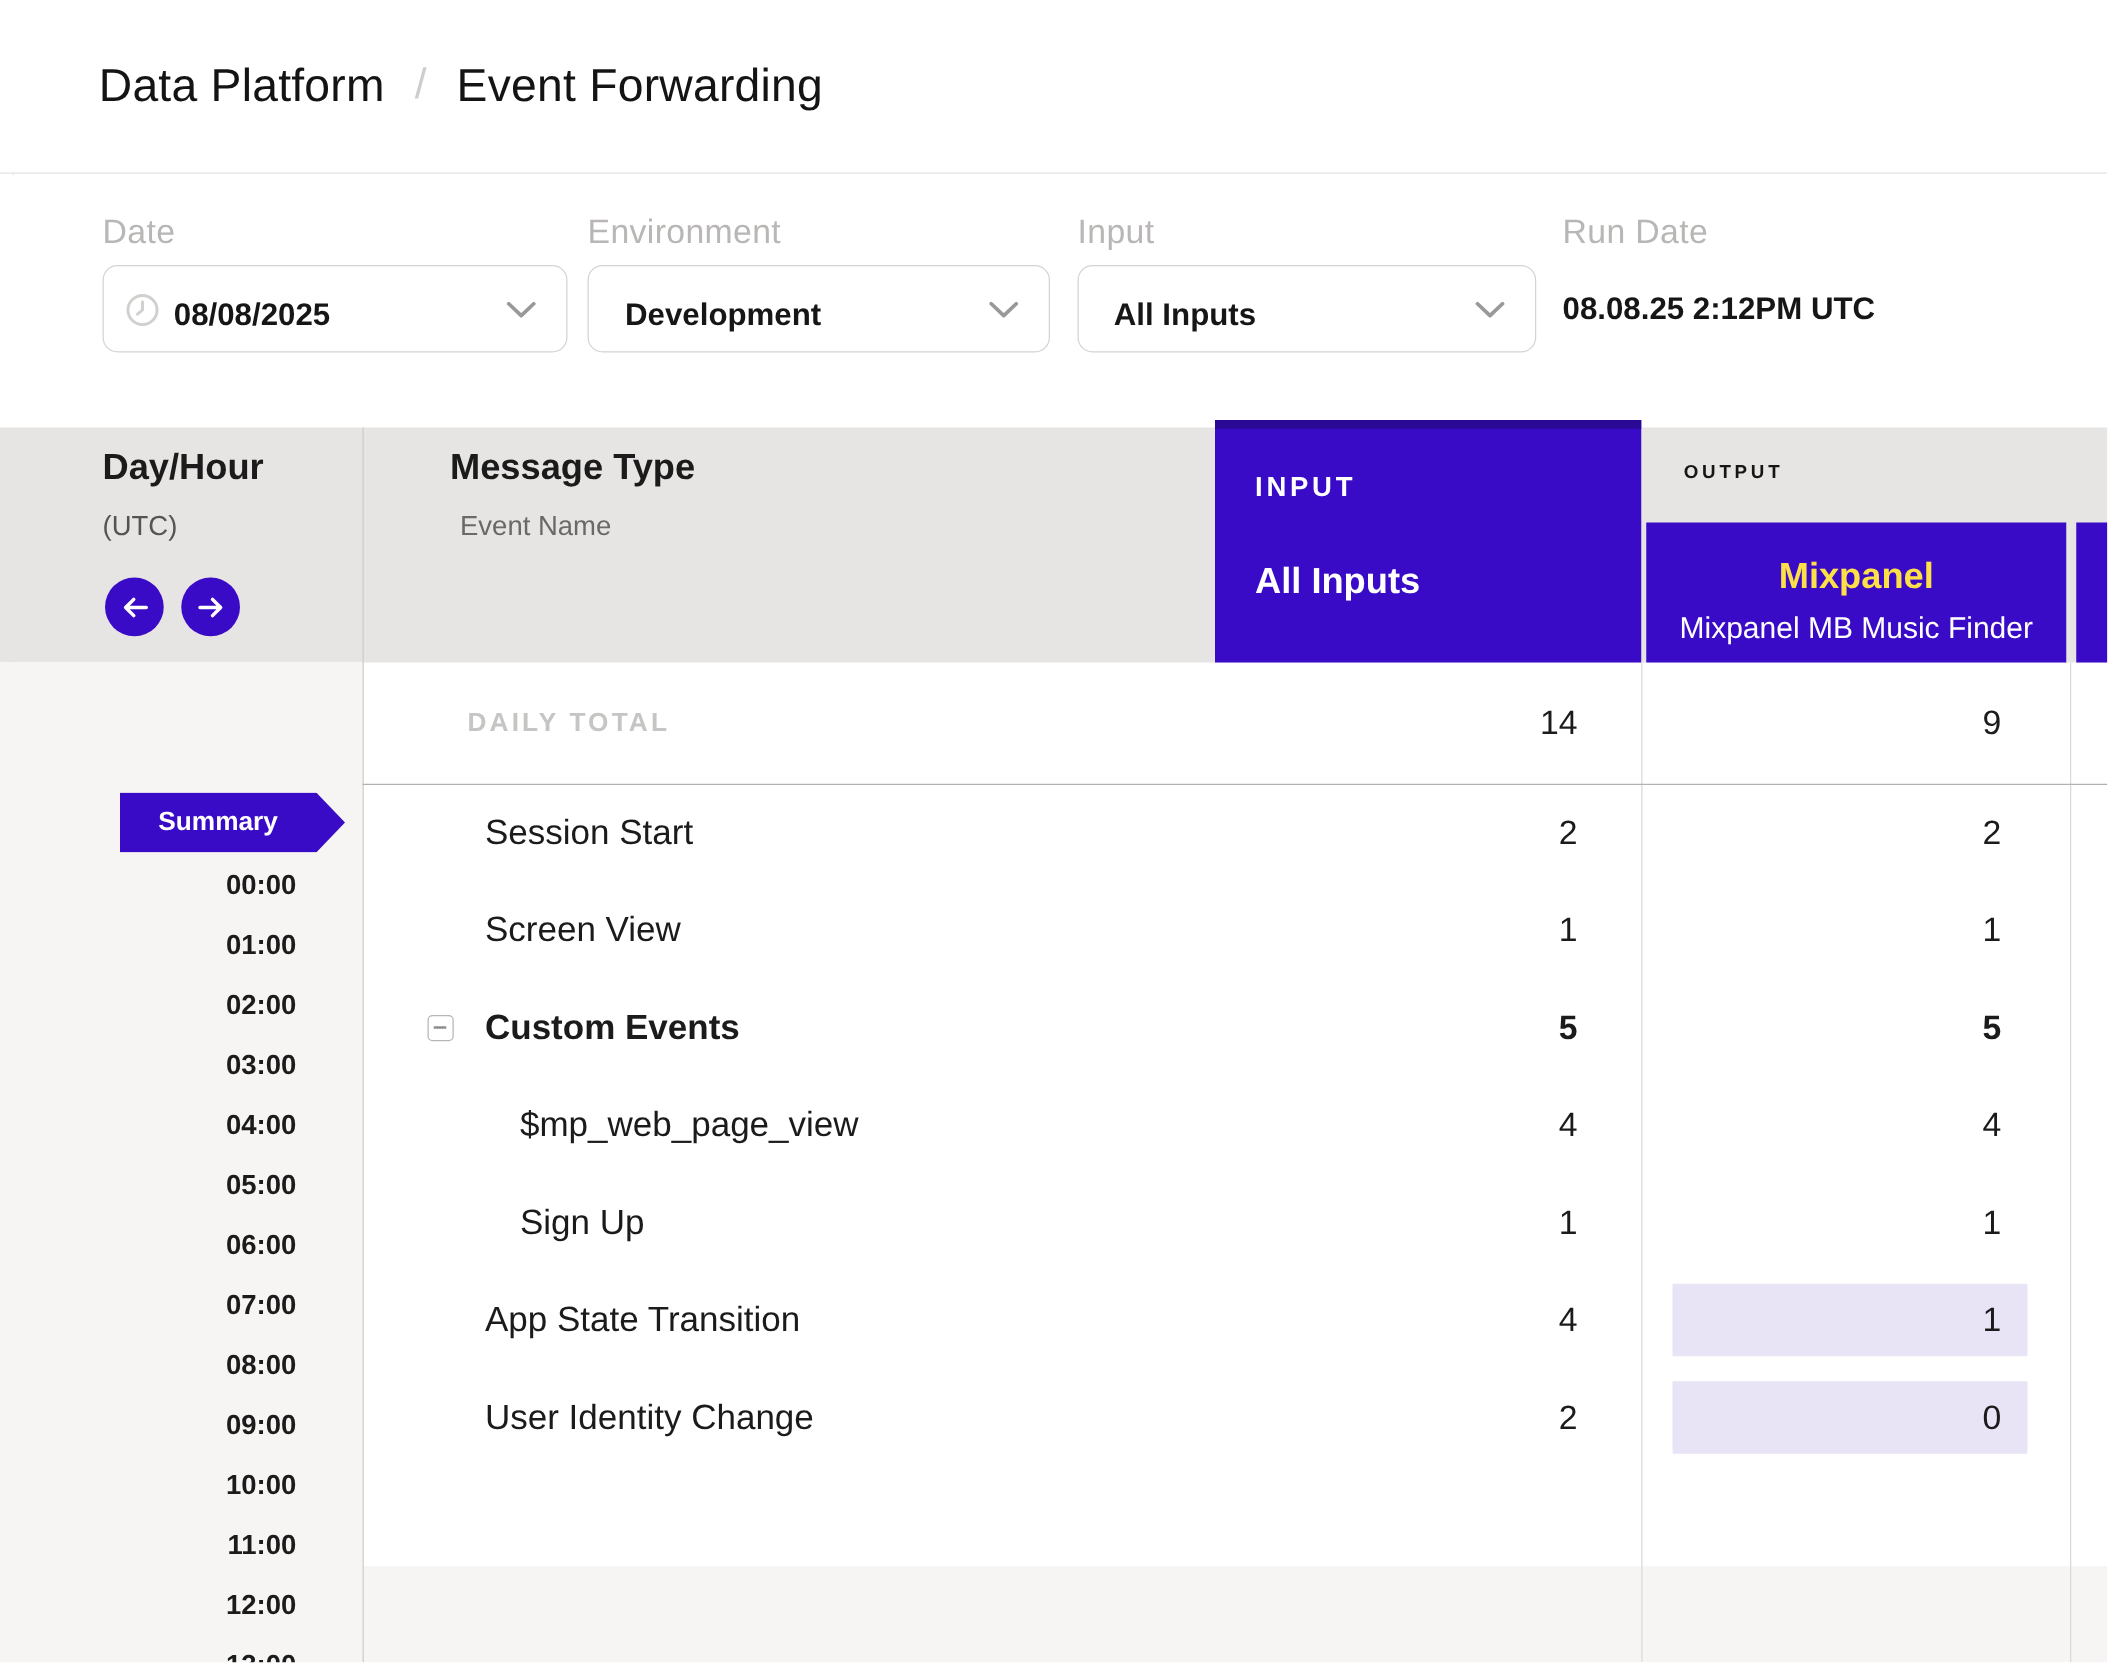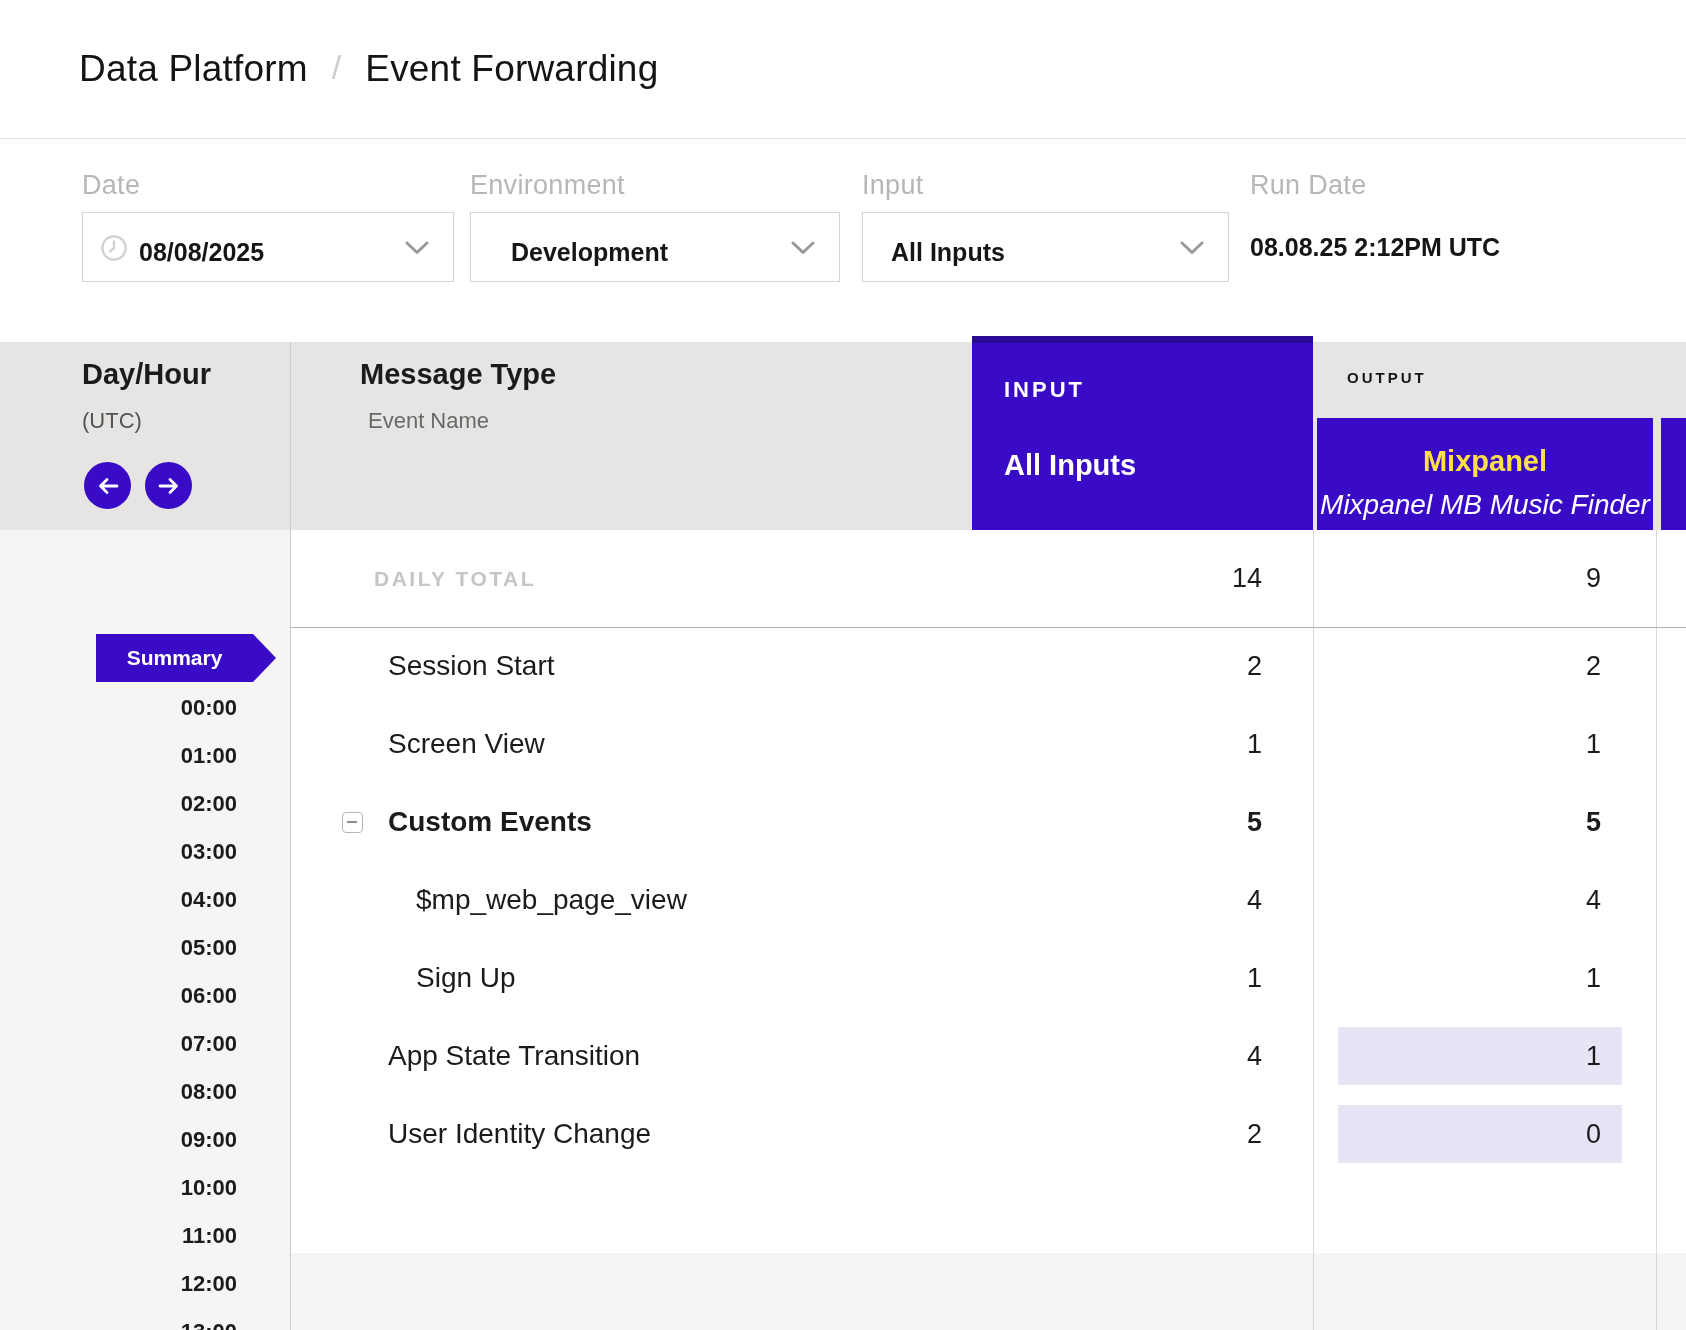--- a/index.html
+++ b/index.html
@@ -19,40 +19,40 @@
   .left-edge{position:absolute;left:10px;top:0;width:1px;height:1330px;background:#E4E2E0;}
 
   
   .topbar{position:absolute;left:0;top:0;width:1686px;height:139px;background:#fff;border-bottom:1px solid #E5E3E1;display:flex;align-items:center;padding-left:79px;}
   .crumb{font-size:37px;font-weight:500;color:#141414;letter-spacing:.2px;}
   .crumb-sep{font-size:34px;font-weight:300;color:#CFCDCB;margin:0 24px;transform:translateY(-2px);}
 
   
   .filterbar{position:absolute;left:0;top:140px;width:1686px;height:202px;background:#fff;}
   .f-label{position:absolute;top:30px;font-size:27px;color:#B9B7B5;letter-spacing:.3px;}
-  .dd{position:absolute;top:72px;height:70px;background:#fff;border:1px solid #D6D4D2;border-radius:0;display:flex;align-items:center;cursor:pointer;}
+  .dd{position:absolute;top:72px;height:70px;background:#fff;border:1px solid #D6D4D2;border-radius:12px;display:flex;align-items:center;cursor:pointer;}
   .dd .val{font-size:25px;font-weight:700;color:#161616;}
   .dd .chev{position:absolute;right:24px;top:28px;}
   .run5{position:absolute;top:72px;height:70px;display:flex;align-items:center;font-size:25px;font-weight:700;color:#161616;}
 
   
   .thead{position:absolute;left:0;top:342px;width:1686px;height:188px;background:var(--header-gray);}
   .dayhour-title{position:absolute;left:82px;top:358px;font-size:29px;font-weight:700;}
   .dayhour-sub{position:absolute;left:82px;top:408px;font-size:22px;color:#565452;}
   .nav-btn{position:absolute;top:462px;width:47px;height:47px;border-radius:50%;background:var(--purple);border:none;display:flex;align-items:center;justify-content:center;cursor:pointer;}
   .msgtype-title{position:absolute;left:322px;top:358px;font-size:29px;font-weight:700;margin-left:38px;}
   .msgtype-sub{position:absolute;left:368px;top:408px;font-size:22px;color:#6B6967;}
 
   .input-block{position:absolute;left:972px;top:336px;width:341px;height:194px;background:var(--purple);border-top:7px solid var(--purple-dark);cursor:pointer;}
   .input-block .grp{position:absolute;left:32px;top:34px;font-size:22px;font-weight:700;color:#fff;letter-spacing:3px;}
   .input-block .col{position:absolute;left:32px;top:106px;font-size:29px;font-weight:700;color:#fff;}
   .output-label{position:absolute;left:1347px;top:369px;font-size:15px;font-weight:700;letter-spacing:3px;color:#161616;}
   .mixpanel-block{position:absolute;left:1317px;top:418px;width:336px;height:112px;background:var(--purple);cursor:pointer;}
   .mixpanel-block .col{position:absolute;left:0;top:27px;width:100%;text-align:center;font-size:29px;font-weight:700;color:#fde047;}
-  .mixpanel-block .colsub{position:absolute;left:0;top:71px;width:100%;text-align:center;font-size:28px;font-weight:500;color:#fff;font-style:italic;}
+  .mixpanel-block .colsub{position:absolute;left:0;top:71px;width:100%;text-align:center;font-size:24px;font-weight:500;color:#fff;}
   .partial-block{position:absolute;left:1661px;top:418px;width:25px;height:112px;background:var(--purple);}
 
   
   .rail{position:absolute;left:0;top:530px;width:290px;height:800px;background:var(--rail-gray);}
   .bottom-band{position:absolute;left:290px;top:1253px;width:1396px;height:77px;background:var(--rail-gray);}
 
   .summary-badge{position:absolute;left:96px;top:634px;width:180px;height:48px;background:var(--purple);
     clip-path:polygon(0 0,157px 0,100% 50%,157px 100%,0 100%);cursor:pointer;}
   .summary-badge span{display:block;width:157px;line-height:48px;text-align:center;color:#fff;font-size:21px;font-weight:700;}
   .hour{position:absolute;left:0;width:237px;height:48px;line-height:48px;text-align:right;font-size:22px;font-weight:600;color:#1B1B1B;cursor:pointer;}
@@ -96,21 +96,21 @@
         <circle cx="12" cy="12" r="10" stroke="#D2D0CE" stroke-width="2" fill="none"></circle>
         <path d="M12 6.5 L12 12 L8.6 14.9" stroke="#D2D0CE" stroke-width="2" fill="none" stroke-linecap="round" stroke-linejoin="round"></path>
       </svg>
       <span class="val">08/08/2025</span>
       <svg class="chev" width="24" height="14" viewBox="0 0 24 14">
         <path d="M2 2 L12 11.5 L22 2" stroke="#9B9997" stroke-width="3" fill="none" stroke-linecap="round" stroke-linejoin="round"></path>
       </svg>
     </div>
 
     <div class="f-label" style="left:470px">Environment</div>
-    <div class="dd" style="left:470px;width:370px;padding-left:40px">
+    <div class="dd" style="left:470px;width:370px;padding-left:29px">
       <span class="val">Development</span>
       <svg class="chev" width="24" height="14" viewBox="0 0 24 14">
         <path d="M2 2 L12 11.5 L22 2" stroke="#9B9997" stroke-width="3" fill="none" stroke-linecap="round" stroke-linejoin="round"></path>
       </svg>
     </div>
 
     <div class="f-label" style="left:862px">Input</div>
     <div class="dd" style="left:862px;width:367px;padding-left:28px">
       <span class="val">All Inputs</span>
       <svg class="chev" width="24" height="14" viewBox="0 0 24 14">

